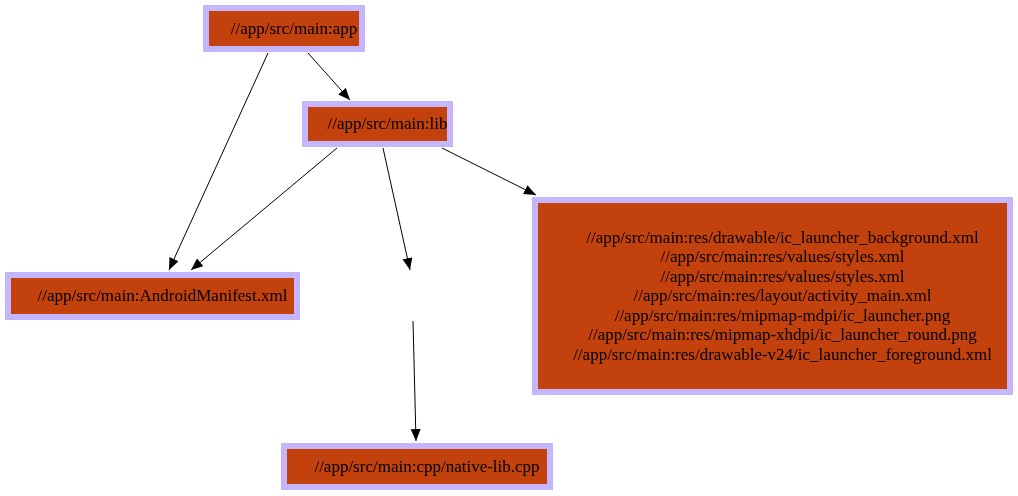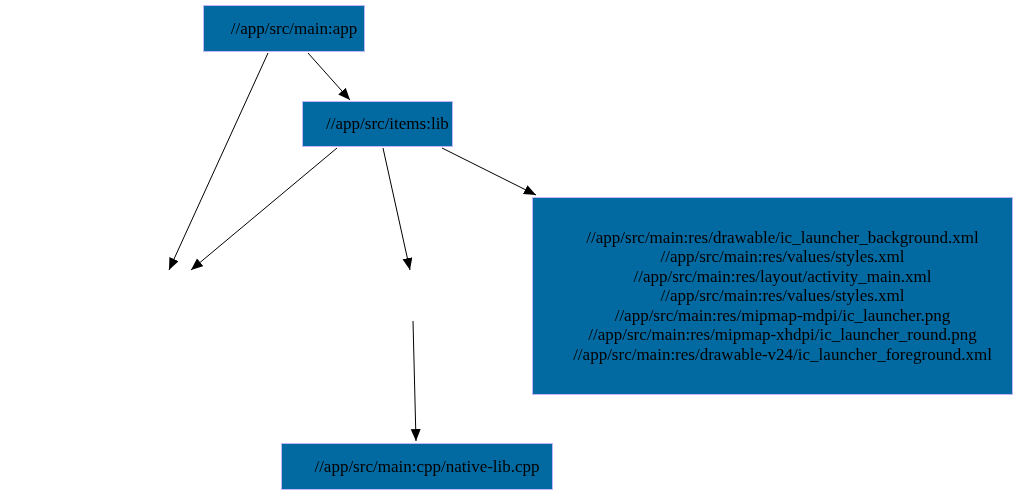--- a/index.html
+++ b/index.html
@@ -19,22 +19,22 @@
   #edges {
     position: absolute;
     left: 0;
     top: 0;
     width: 1018px;
     height: 496px;
   }
   .node {
     position: absolute;
     box-sizing: border-box;
-    border: 1px solid #c4b5fd;
-    background: #0369a1;
+    border: 6px solid #c4b5fd;
+    background: #c2410c;
     display: flex;
     flex-direction: column;
     align-items: center;
     justify-content: center;
     text-align: center;
     font-size: 17px;
     line-height: 19.5px;
     white-space: nowrap;
     padding-left: 20px;
   }
@@ -66,30 +66,33 @@
     <line class="edge-line" x1="383" y1="148" x2="410" y2="270" marker-end="url(#arrow)"></line>
     <line class="edge-line" x1="442" y1="148" x2="536" y2="195" marker-end="url(#arrow)"></line>
     <line class="edge-line" x1="413" y1="321" x2="416" y2="441" marker-end="url(#arrow)"></line>
   </svg>
 
   <div class="node" id="node-app">
     <span>//app/src/main:app</span>
   </div>
 
   <div class="node" id="node-lib">
-    <span>//app/src/items:lib</span>
+    <span>//app/src/main:lib</span>
   </div>
 
+  <div class="node" id="node-manifest">
+    <span>//app/src/main:AndroidManifest.xml</span>
+  </div>
 
 
   <div class="node" id="node-resources">
     <span>//app/src/main:res/drawable/ic_launcher_background.xml</span>
     <span>//app/src/main:res/values/styles.xml</span>
+    <span>//app/src/main:res/values/styles.xml</span>
     <span>//app/src/main:res/layout/activity_main.xml</span>
-    <span>//app/src/main:res/values/styles.xml</span>
     <span>//app/src/main:res/mipmap-mdpi/ic_launcher.png</span>
     <span>//app/src/main:res/mipmap-xhdpi/ic_launcher_round.png</span>
     <span>//app/src/main:res/drawable-v24/ic_launcher_foreground.xml</span>
   </div>
 
   <div class="node" id="node-cpp">
     <span>//app/src/main:cpp/native-lib.cpp</span>
   </div>
 
 </div>

